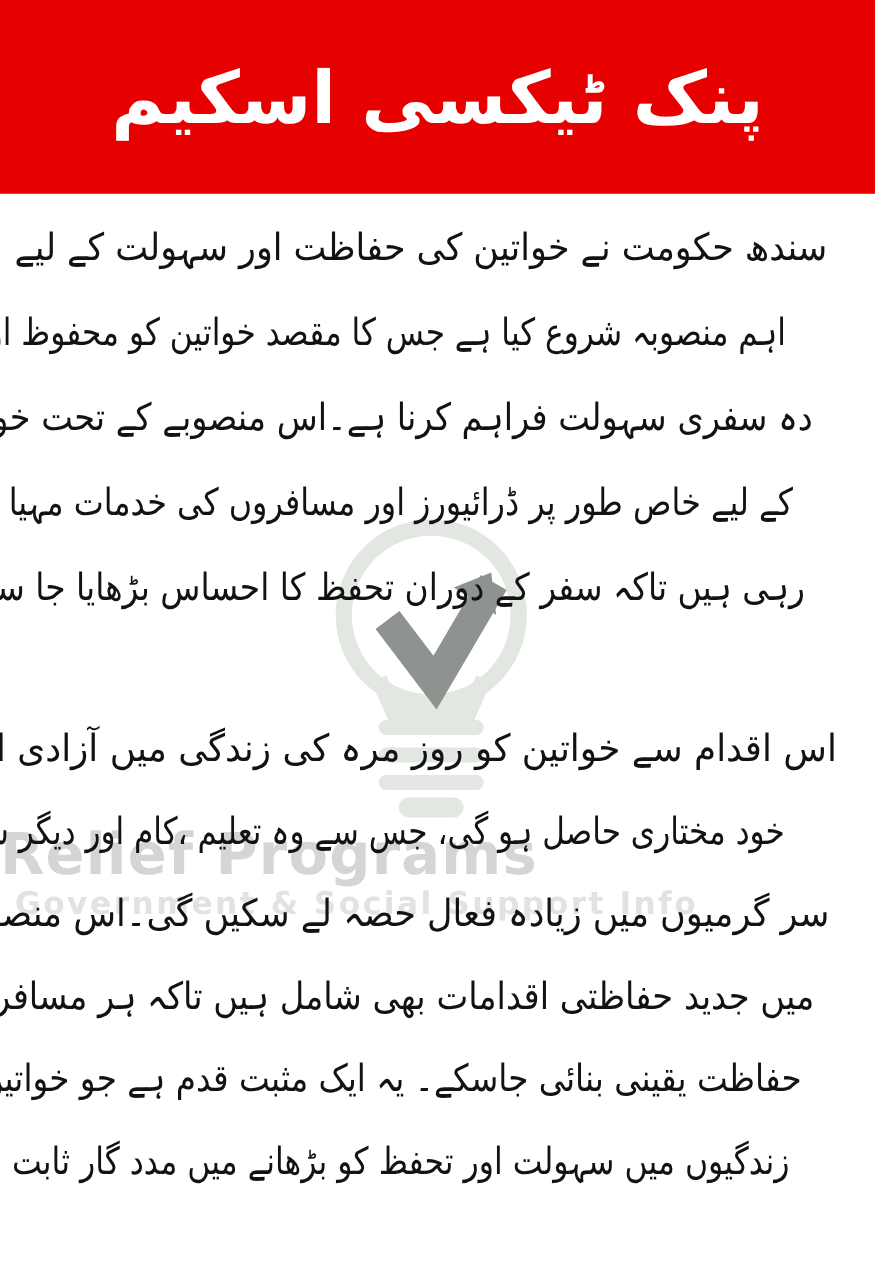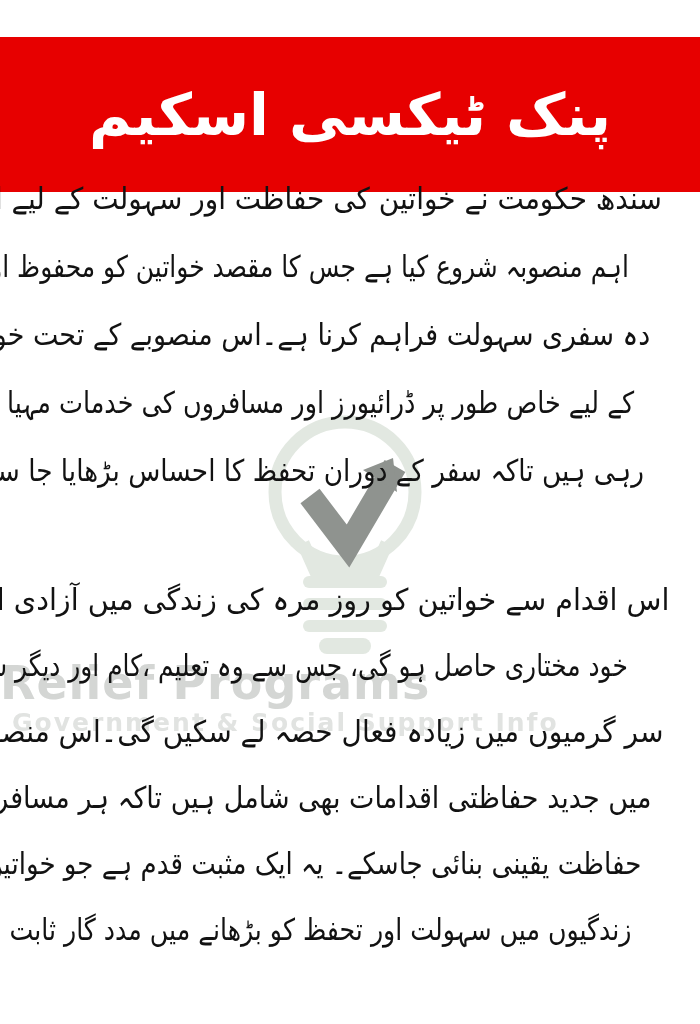--- a/index.html
+++ b/index.html
@@ -4,21 +4,21 @@
 <style>
   html,body { margin:0; padding:0; background:#ffffff; }
   .page {
     position:relative; width:700px; height:1024px; margin:0 auto;
     background:#ffffff; overflow:hidden;
     font-family:"DejaVu Sans", sans-serif;
   }
   
   .banner {
     position:absolute; top:0; left:0; width:700px; height:155px;
-    background:#e70000; display:flex; align-items:center; justify-content:center;margin-top:37px;
+    background:#e70000; display:flex; align-items:center; justify-content:center;
   }
   .banner h1 {
     margin:0; color:#ffffff; font-size:58px; font-weight:bold;
     direction:rtl; white-space:nowrap; letter-spacing:1px;
     font-family:"DejaVu Sans", sans-serif;
   }
   
   .watermark { position:absolute; top:0; left:0; width:700px; height:1024px; z-index:0; pointer-events:none; }
   .wm-logo { position:absolute; left:255px; top:408px; }
   .wm-title {

